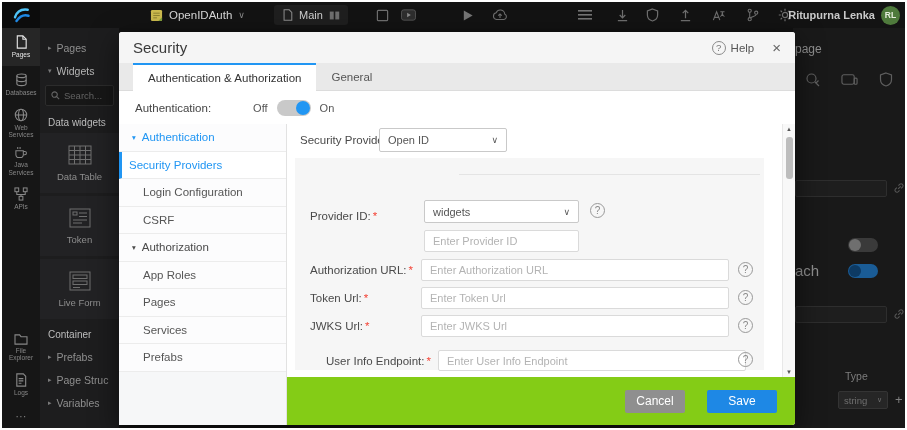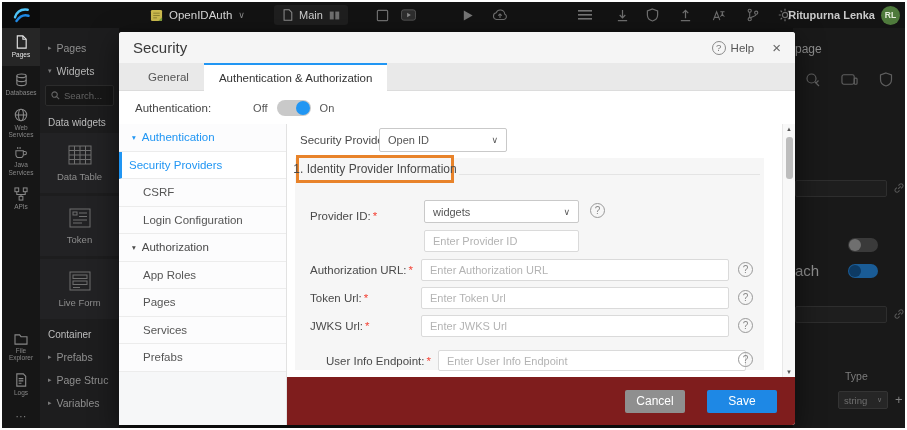--- a/index.html
+++ b/index.html
@@ -73,21 +73,21 @@
   .sel .chev{color:#555;font-size:9px;}
   .gpanel{position:absolute;left:8px;top:34px;width:469px;height:212px;background:#f6f6f6;}
   .obox{position:absolute;left:9px;top:31px;width:158px;height:28px;border:3px solid #e8832a;background:#f6f6f6;display:flex;align-items:center;justify-content:center;font-size:12px;color:#4a4a4a;z-index:2;white-space:nowrap;}
   .hline{position:absolute;left:172px;top:50px;width:301px;height:1px;background:#e4e4e4;}
   .tinput{position:absolute;height:22px;background:#fff;border:1px solid #dadada;border-radius:2px;font-size:11px;color:#555;padding:0 8px;outline:none;font-family:inherit;}
   .tinput::placeholder{color:#b3b3b3;}
   .qm{position:absolute;width:15px;height:15px;border:1px solid #999;border-radius:50%;color:#888;font-size:10px;display:flex;align-items:center;justify-content:center;cursor:pointer;}
   .sbar{position:absolute;right:0;top:0;bottom:0;width:13px;background:#f8f8f8;border-left:1px solid #e8e8e8;}
   .sbar .arr{position:absolute;left:0;width:12px;text-align:center;font-size:6px;color:#555;cursor:pointer;}
   .sbar .thumb{position:absolute;left:3px;top:13px;width:7px;height:42px;background:#bdbdbd;border-radius:3px;cursor:grab;}
-  .m-footer{position:absolute;left:168px;right:0;bottom:0;height:48px;background:#7f1d1d;display:flex;align-items:center;justify-content:flex-end;gap:22px;padding-right:18px;border-radius:0 0 3px 0;}
+  .m-footer{position:absolute;left:168px;right:0;bottom:0;height:48px;background:#84cc16;display:flex;align-items:center;justify-content:flex-end;gap:22px;padding-right:18px;border-radius:0 0 3px 0;}
   .btn{height:23px;border:none;border-radius:2px;color:#fff;font-size:12px;font-family:inherit;cursor:pointer;display:flex;align-items:center;justify-content:center;}
   .btn.cancel{width:60px;background:#8f8f8f;}
   .btn.save{width:70px;background:#1e88e5;}
 </style>
 </head>
 <body>
 
 <div class="screen">
 
   <div class="topbar">
@@ -385,64 +385,61 @@
       <span class="m-hright">
         <span class="m-help">
           <span class="qcirc">?</span>
           <span>Help</span>
         </span>
         <span class="m-close">×</span>
       </span>
     </div>
 
     <div class="m-tabs">
+      <div class="m-tab active">Authentication &amp; Authorization</div>
       <div class="m-tab">General</div>
-      <div class="m-tab active">Authentication &amp; Authorization</div>
     </div>
 
     <div class="m-toggle-row">
       <span>Authentication:</span>
       <span class="off">Off</span>
       <span class="tgl">
           <span class="knob"></span>
         </span>
       <span class="on">On</span>
     </div>
 
     <div class="m-body">
 
       <div class="m-nav">
         <div class="nav-row section blue">
           <span class="tri">▾</span>
           <span>Authentication</span>
         </div>
         <div class="nav-row selected">Security Providers</div>
+        <div class="nav-row">Login Configuration</div>
         <div class="nav-row">CSRF</div>
-        <div class="nav-row">Login Configuration</div>
         <div class="nav-row section">
           <span class="tri">▾</span>
           <span>Authorization</span>
         </div>
         <div class="nav-row">App Roles</div>
         <div class="nav-row">Pages</div>
         <div class="nav-row">Services</div>
         <div class="nav-row">Prefabs</div>
       </div>
 
       <div class="m-content">
         <span class="flabel" style="left:13px;top:10px">Security Provider:</span>
         <div class="sel" style="left:92px;top:4px;width:128px">
           <span>Open ID</span>
           <span class="chev">∨</span>
         </div>
 
         <div class="gpanel"></div>
-        <div class="obox">
-          <span>1. Identity Provider Information</span>
-        </div>
         <div class="hline"></div>
 
         <span class="flabel" style="left:23px;top:86px">
           <span>Provider ID:</span><span class="req">*</span>
         </span>
         <div class="sel" style="left:137px;top:76px;width:155px;height:23px">
           <span>widgets</span>
           <span class="chev">∨</span>
         </div>
         <span class="qm" style="left:303px;top:79px">?</span>

